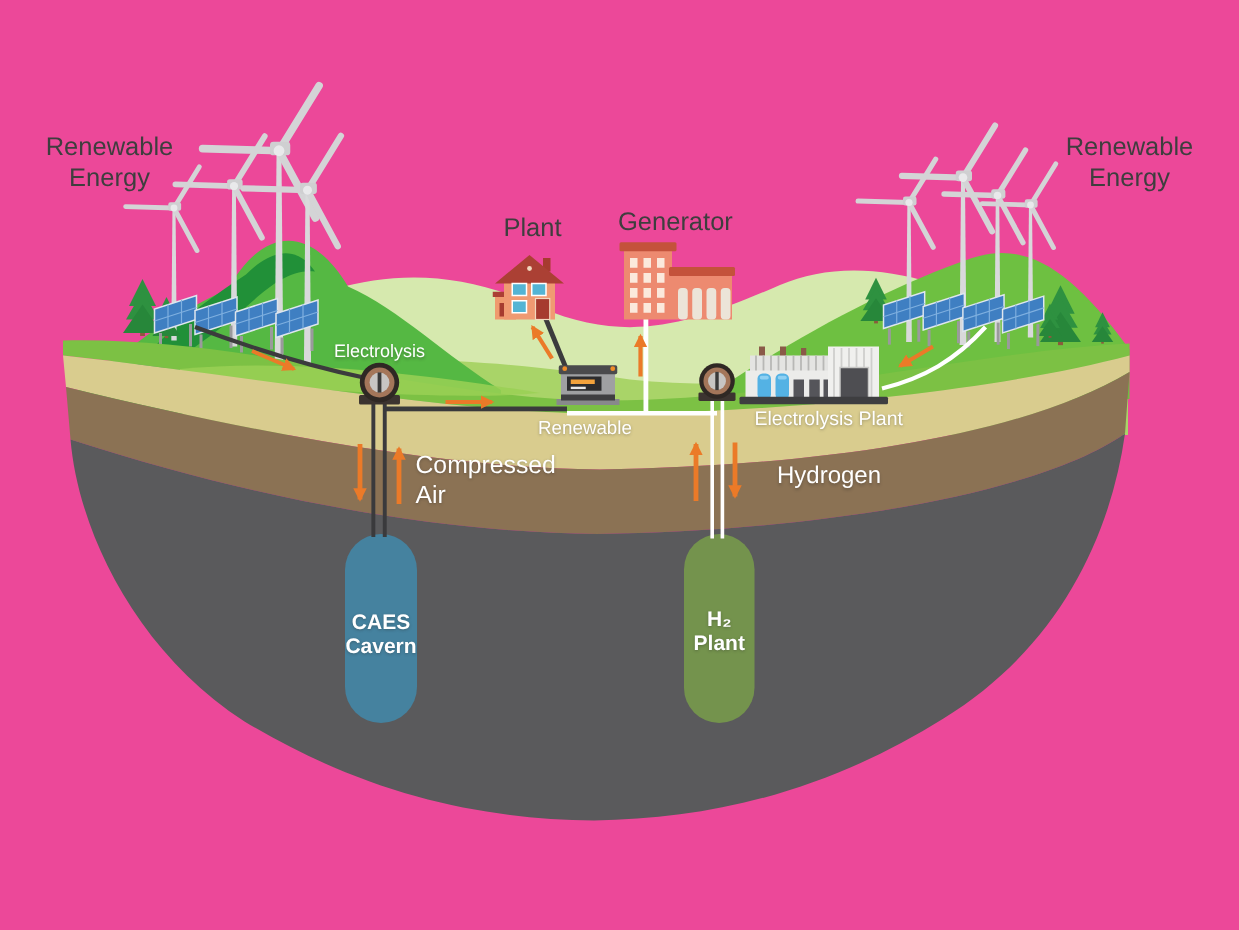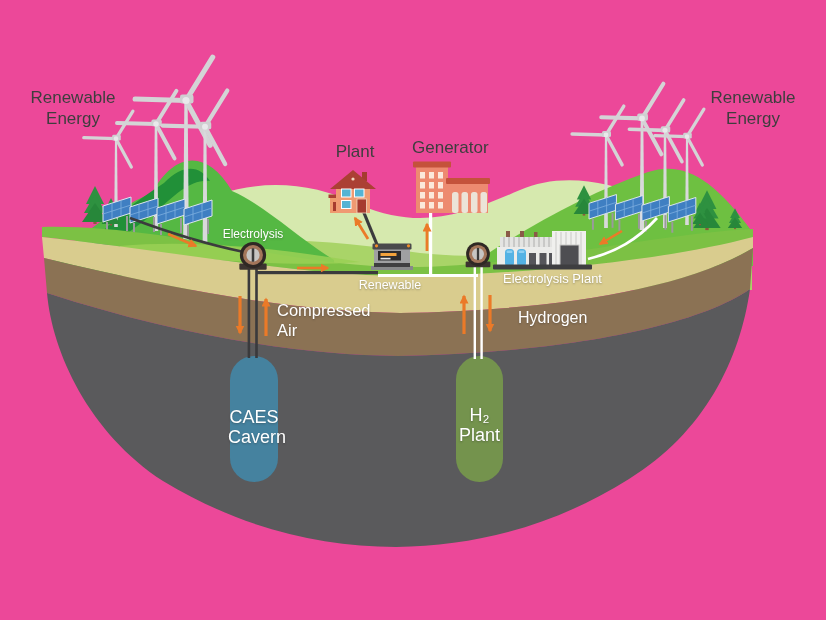--- a/index.html
+++ b/index.html
@@ -13,21 +13,21 @@
     position:absolute;white-space:pre-line;font-family:"Liberation Sans",sans-serif;
     color:#3e3e3e;line-height:1.22;pointer-events:none;
   }
   .lbl-dark{color:#3e3e3e;}
   .lbl-white{color:#ffffff;text-shadow:0 1px 2px rgba(40,40,40,0.35);}
   .lbl-center{text-align:center;}
   .renewable{font-size:17px;width:120px;text-align:center;}
   .town{font-size:17px;}
   .small-white{font-size:12px;}
   .layer-big{font-size:16.5px;}
-  .cavern-lbl{font-size:18px;font-weight:normal;line-height:1.12;}
+  .cavern-lbl{font-size:14px;font-weight:bold;line-height:1.12;}
 </style>
 </head>
 <body>
 
 <div id="stage">
 
 <svg id="scene" width="826" height="620" viewBox="0 0 826 620">
   <defs>
     <marker id="ah" markerUnits="userSpaceOnUse" markerWidth="10" markerHeight="10" refX="7.5" refY="4.5" orient="auto">
       <path d="M0,0 L9,4.5 L0,9 Z" fill="#eb7a28"></path>

